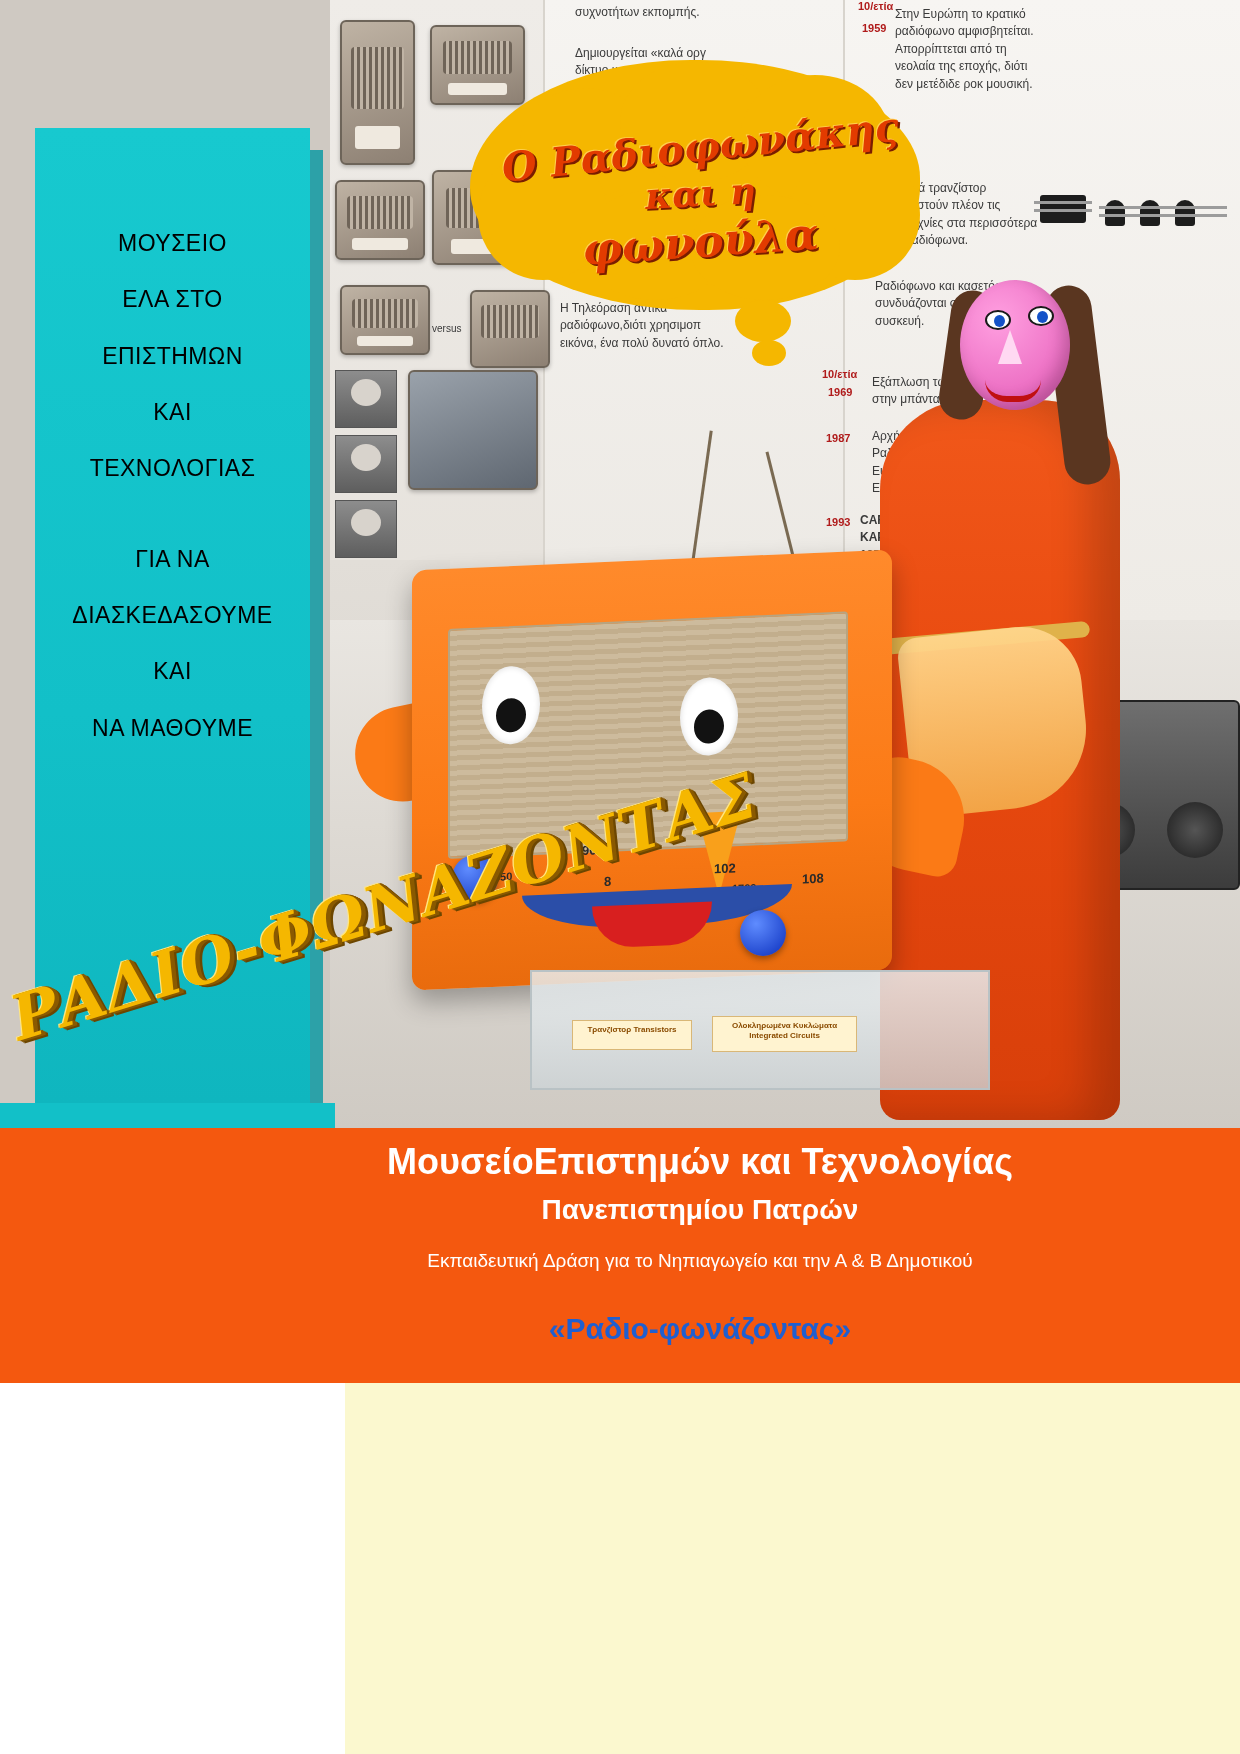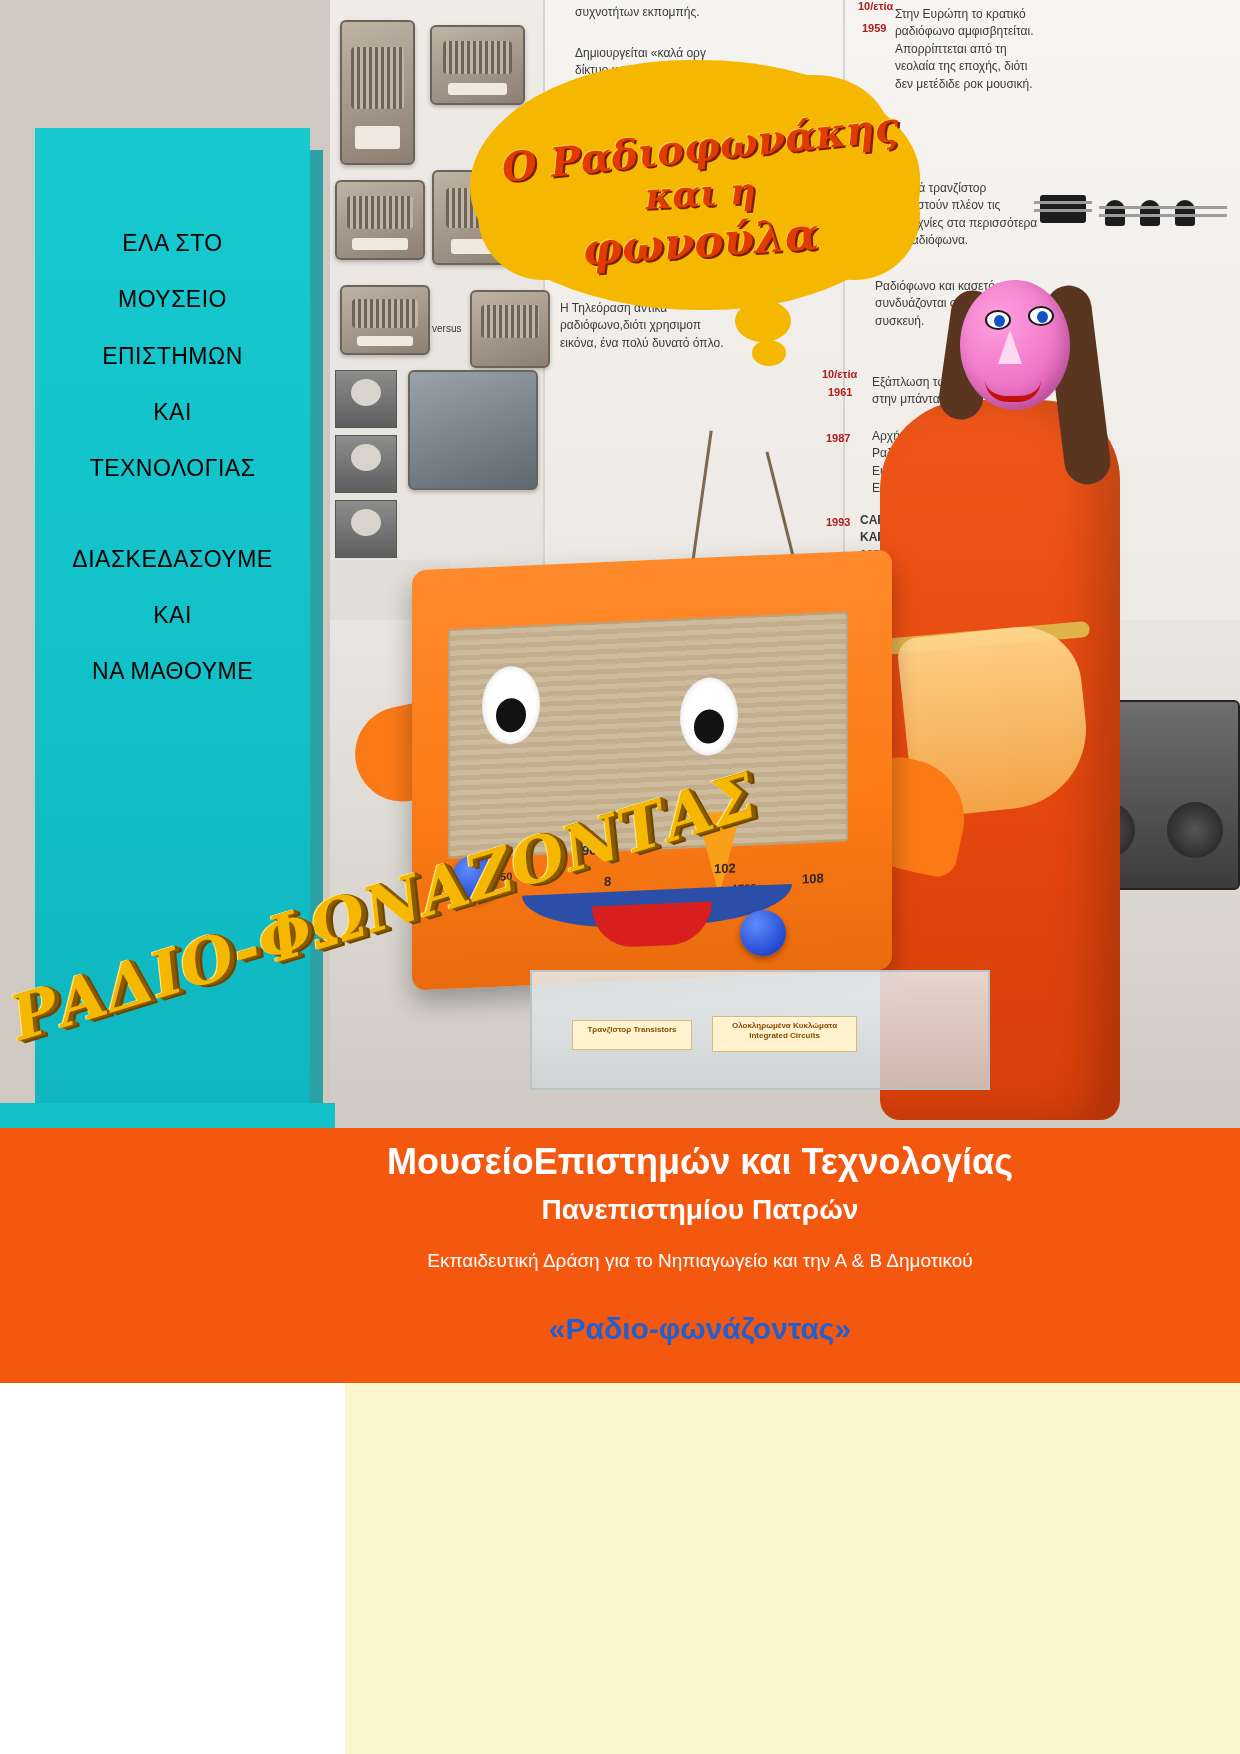--- a/index.html
+++ b/index.html
@@ -484,21 +484,21 @@
 λυχνίες στα περισσότερα
 ραδιόφωνα.</div>
     <div class="chip" style="left:1040px; top:195px;"></div>
     <div class="chip" style="left:1105px; top:200px; width:20px; height:26px; border-radius:10px 10px 3px 3px;"></div>
     <div class="chip" style="left:1140px; top:200px; width:20px; height:26px; border-radius:10px 10px 3px 3px;"></div>
     <div class="chip" style="left:1175px; top:200px; width:20px; height:26px; border-radius:10px 10px 3px 3px;"></div>
     <div class="wall-text" style="left:875px; top:278px; width:210px;">Ραδιόφωνο και κασετόφω
 συνδυάζονται σε μια
 συσκευή.</div>
     <div class="year-tag" style="left:822px; top:368px;">10/ετία</div>
-    <div class="year-tag" style="left:828px; top:386px;">1961</div>
+    <div class="year-tag" style="left:828px; top:386px;">1969</div>
     <div class="wall-text" style="left:872px; top:374px; width:200px;">Εξάπλωση των ιδιω
 στην μπάντα των F</div>
     <div class="year-tag" style="left:826px; top:432px;">1987</div>
     <div class="wall-text" style="left:872px; top:428px; width:200px;">Αρχή έρευνας για
 Ραδιόφωνο, στο
 Ευρωπαϊκό Π
 EUREKA.</div>
     <div class="year-tag" style="left:826px; top:516px;">1993</div>
     <div class="wall-text" style="left:860px; top:512px; width:200px; font-weight:bold;">CARL MALAM
 ΚΑΡΛ ΜΑΛ
@@ -575,26 +575,27 @@
     <div class="bubble-tail2"></div>
     <div class="bubble-text">
       <span class="bt1">Ο Ραδιοφωνάκης</span>
       <span class="bt2">και η</span>
       <span class="bt3">φωνούλα</span>
     </div>
 
     <div class="teal-shadow"></div>
     <div class="teal-panel"></div>
     <div class="teal-text">
+      <div>ΜΟΥΣΕΙΟ</div>
       <div>ΕΛΑ ΣΤΟ</div>
-      <div>ΜΟΥΣΕΙΟ</div>
       <div>ΕΠΙΣΤΗΜΩΝ</div>
       <div>ΚΑΙ</div>
       <div>ΤΕΧΝΟΛΟΓΙΑΣ</div>
       <span class="gap"></span>
+      <div>ΓΙΑ ΝΑ</div>
       <div>ΔΙΑΣΚΕΔΑΣΟΥΜΕ</div>
       <div>ΚΑΙ</div>
       <div>ΝΑ ΜΑΘΟΥΜΕ</div>
     </div>
 
     <div class="wordart">
       <span>ΡΑΔΙΟ-ΦΩΝΑΖΟΝΤΑΣ</span>
     </div>
 
     <div class="teal-band"></div>

